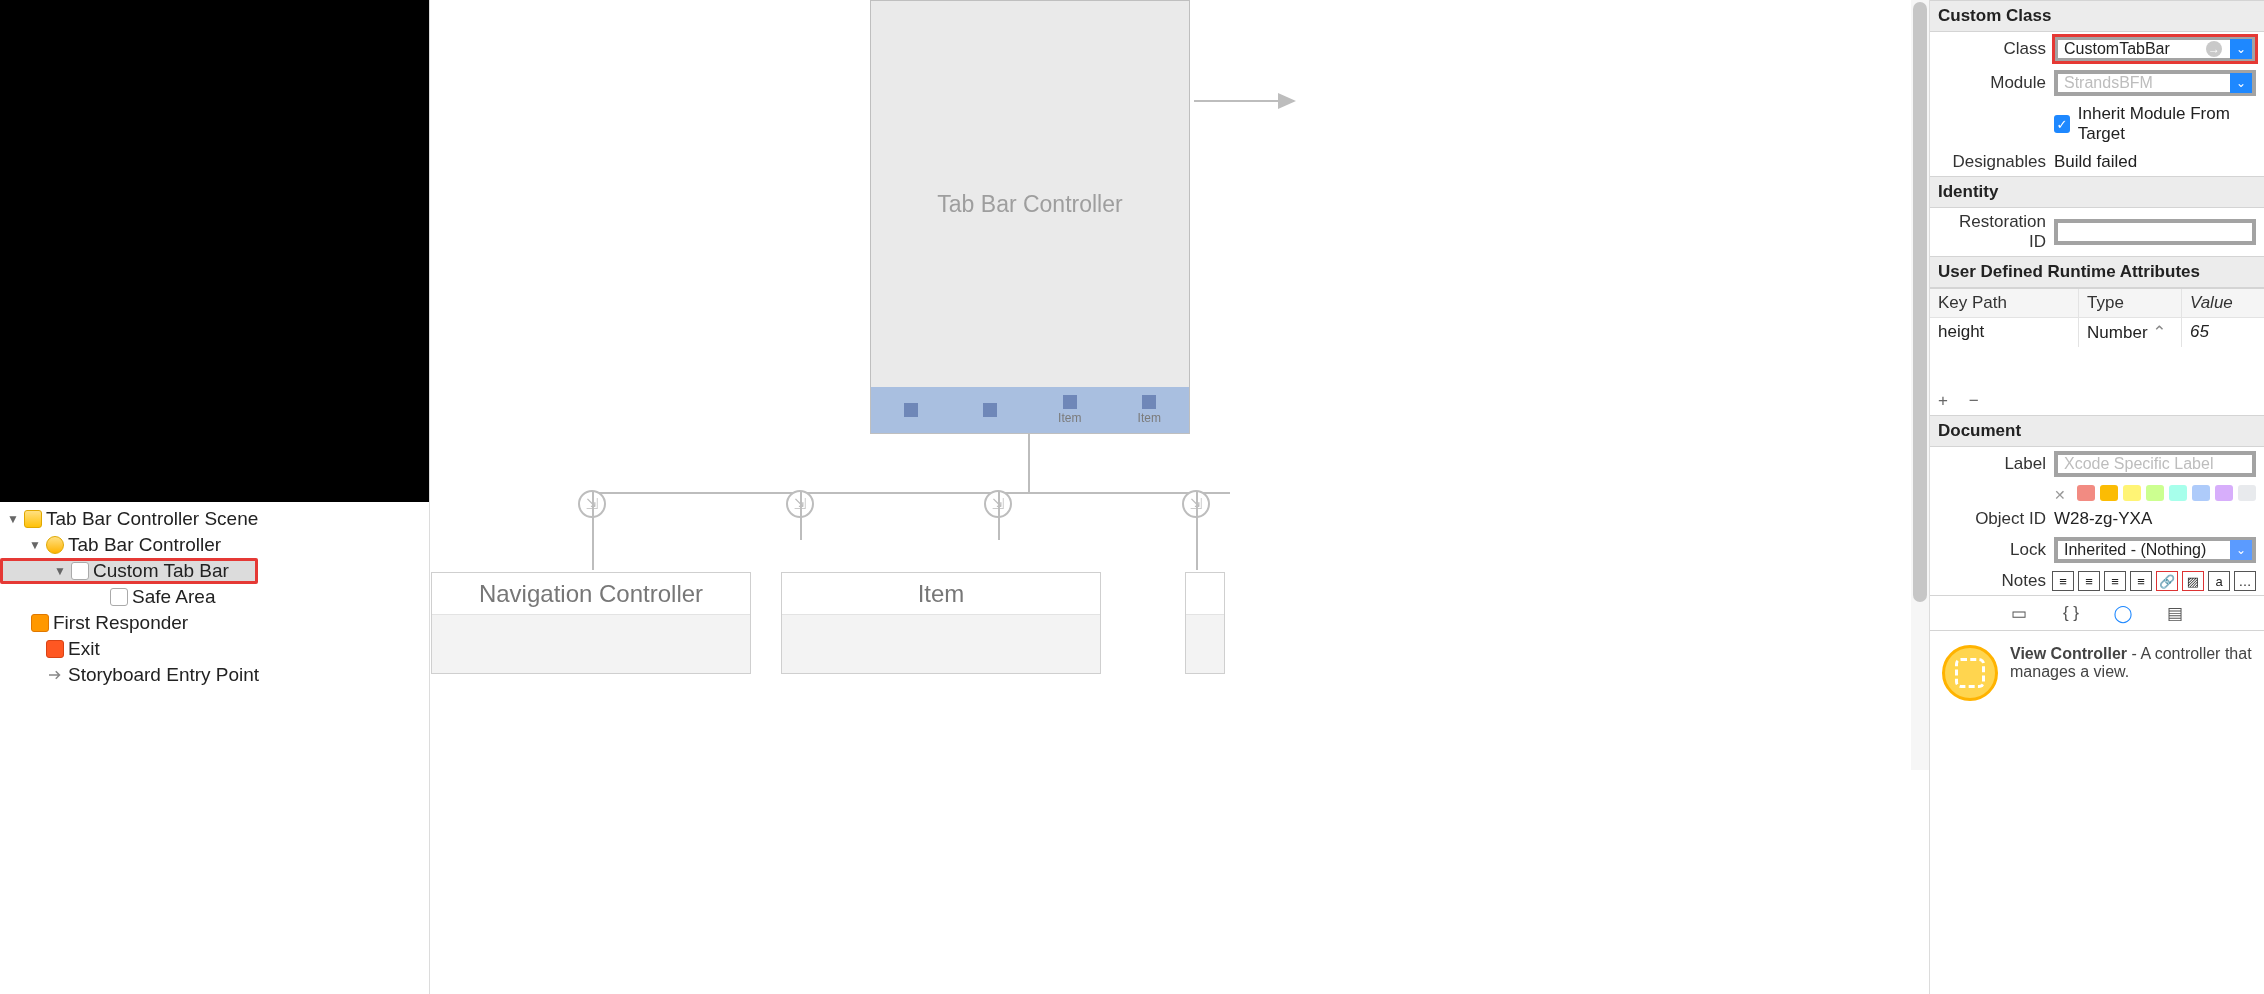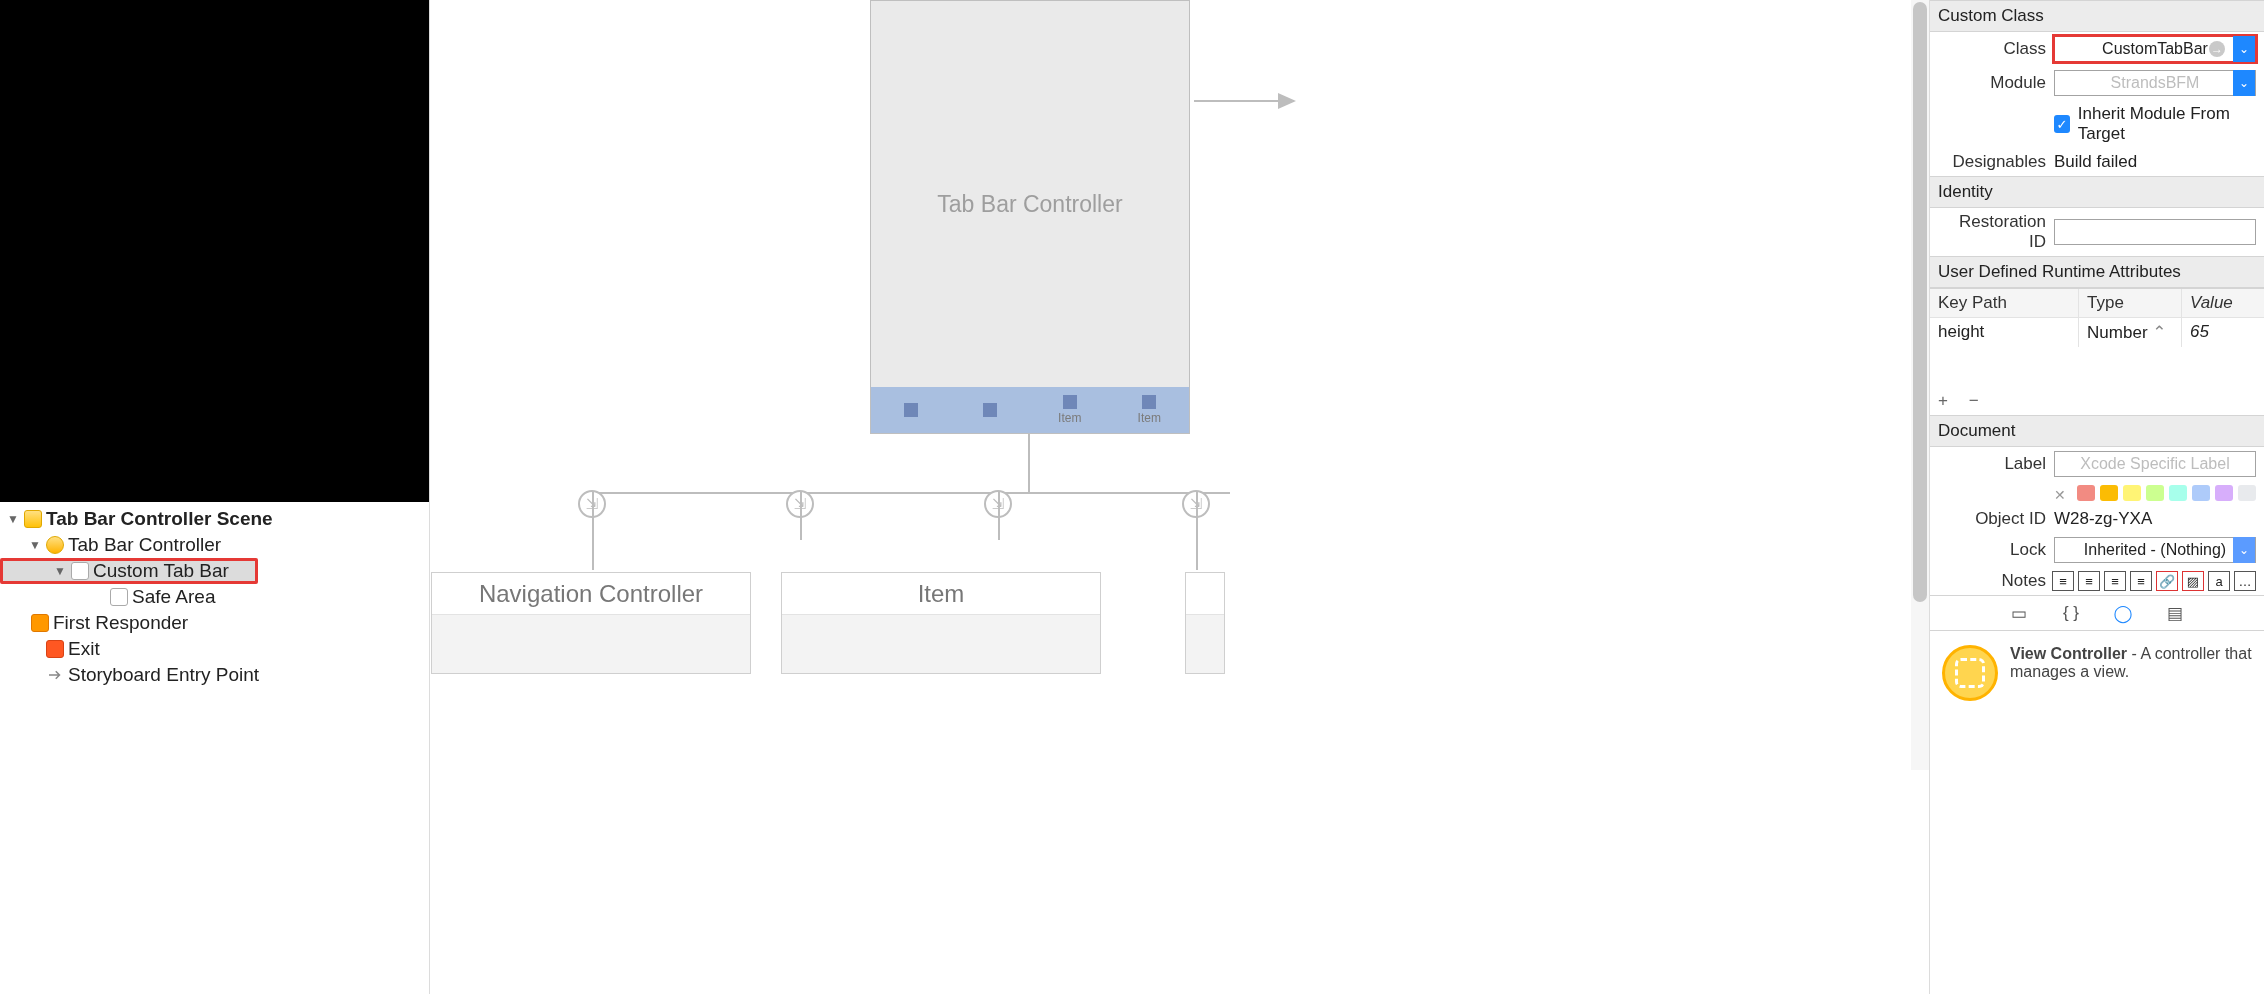--- a/index.html
+++ b/index.html
@@ -38,24 +38,24 @@
 .seg-arrow::after { content:""; position:absolute; right:-2px; top:-7px; border-left:18px solid #bdbdbd; border-top:8px solid transparent; border-bottom:8px solid transparent; }
 .conn-v { position:absolute; width:2px; background:#bdbdbd; }
 .conn-h { position:absolute; height:2px; background:#bdbdbd; }
 .conn-node { position:absolute; width:28px; height:28px; border:2px solid #bdbdbd; border-radius:50%; background:#fff; display:flex; align-items:center; justify-content:center; font-size:15px; color:#bdbdbd; }
 .card { position:absolute; width:320px; border:1px solid #cfcfcf; background:#f3f3f3; }
 .card-head { height:42px; background:#fff; border-bottom:1px solid #e3e3e3; display:flex; align-items:center; justify-content:center; color:#777; font-size:24px; }
 .card-body { height:58px; }
 
 
 .inspector { width: 335px; border-left:1px solid #dcdcdc; display:flex; flex-direction:column; font-size:17px; }
-.section-head { background:#ececec; padding:5px 8px; font-weight:400; border-top:1px solid #d4d4d4; border-bottom:1px solid #d4d4d4; }
+.section-head { background:#ececec; padding:5px 8px; font-weight:700; border-top:1px solid #d4d4d4; border-bottom:1px solid #d4d4d4; }
 .form-row { display:flex; align-items:center; padding:4px 8px; gap:8px; }
 .form-label { width:108px; text-align:right; color:#333; }
-.form-field { flex:1; height:26px; border:1px solid #a3a3a3; background:#fff; display:flex; align-items:center; padding:0 6px; font-size:16px; color:#222; position:relative;justify-content:center; }
+.form-field { flex:1; height:26px; border:4px solid #a3a3a3; background:#fff; display:flex; align-items:center; padding:0 6px; font-size:16px; color:#222; position:relative; }
 .form-field.placeholder { color:#bdbdbd; }
 .field-clear { position:absolute; right:30px; width:16px; height:16px; border-radius:50%; background:#c9c9c9; color:#fff; font-size:12px; display:flex; align-items:center; justify-content:center; }
 .field-caret { position:absolute; right:0; top:-1px; bottom:-1px; width:22px; background:#1e88ff; display:flex; align-items:center; justify-content:center; color:#fff; font-size:12px; }
 .checkbox { width:18px; height:18px; background:#1e88ff; border-radius:3px; display:inline-flex; align-items:center; justify-content:center; color:#fff; font-size:13px; }
 .attr-table { border-top:1px solid #d4d4d4; }
 .attr-head, .attr-row { display:flex; }
 .attr-head div, .attr-row div { padding:4px 8px; border-right:1px solid #e3e3e3; }
 .attr-head { background:#f5f5f5; border-bottom:1px solid #e3e3e3; font-weight:500; color:#333; }
 .attr-c1 { flex:2; } .attr-c2 { flex:1.3; } .attr-c3 { flex:1; border-right:none !important;font-style:italic; }
 .plusminus { padding:4px 8px; color:#666; letter-spacing:8px; }
@@ -79,21 +79,21 @@
 </style>
 </head>
 <body>
 
 <div class="outline">
   <div class="preview"></div>
   <div class="tree">
     <div class="tree-row">
       <span class="disclosure down"></span>
       <span class="tree-icon ic-scene"></span>
-      <span class="tree-label" style="font-weight:700">Tab Bar Controller Scene</span>
+      <span class="tree-label" style="font-weight:400">Tab Bar Controller Scene</span>
     </div>
     <div class="tree-row" style="padding-left:28px">
       <span class="disclosure down"></span>
       <span class="tree-icon ic-tbc"></span>
       <span class="tree-label">Tab Bar Controller</span>
     </div>
     <div class="tree-row sel redbox" style="padding-left:50px; width:258px; margin-left:0">
       <span class="disclosure down"></span>
       <span class="tree-icon ic-view"></span>
       <span class="tree-label">Custom Tab Bar</span>

